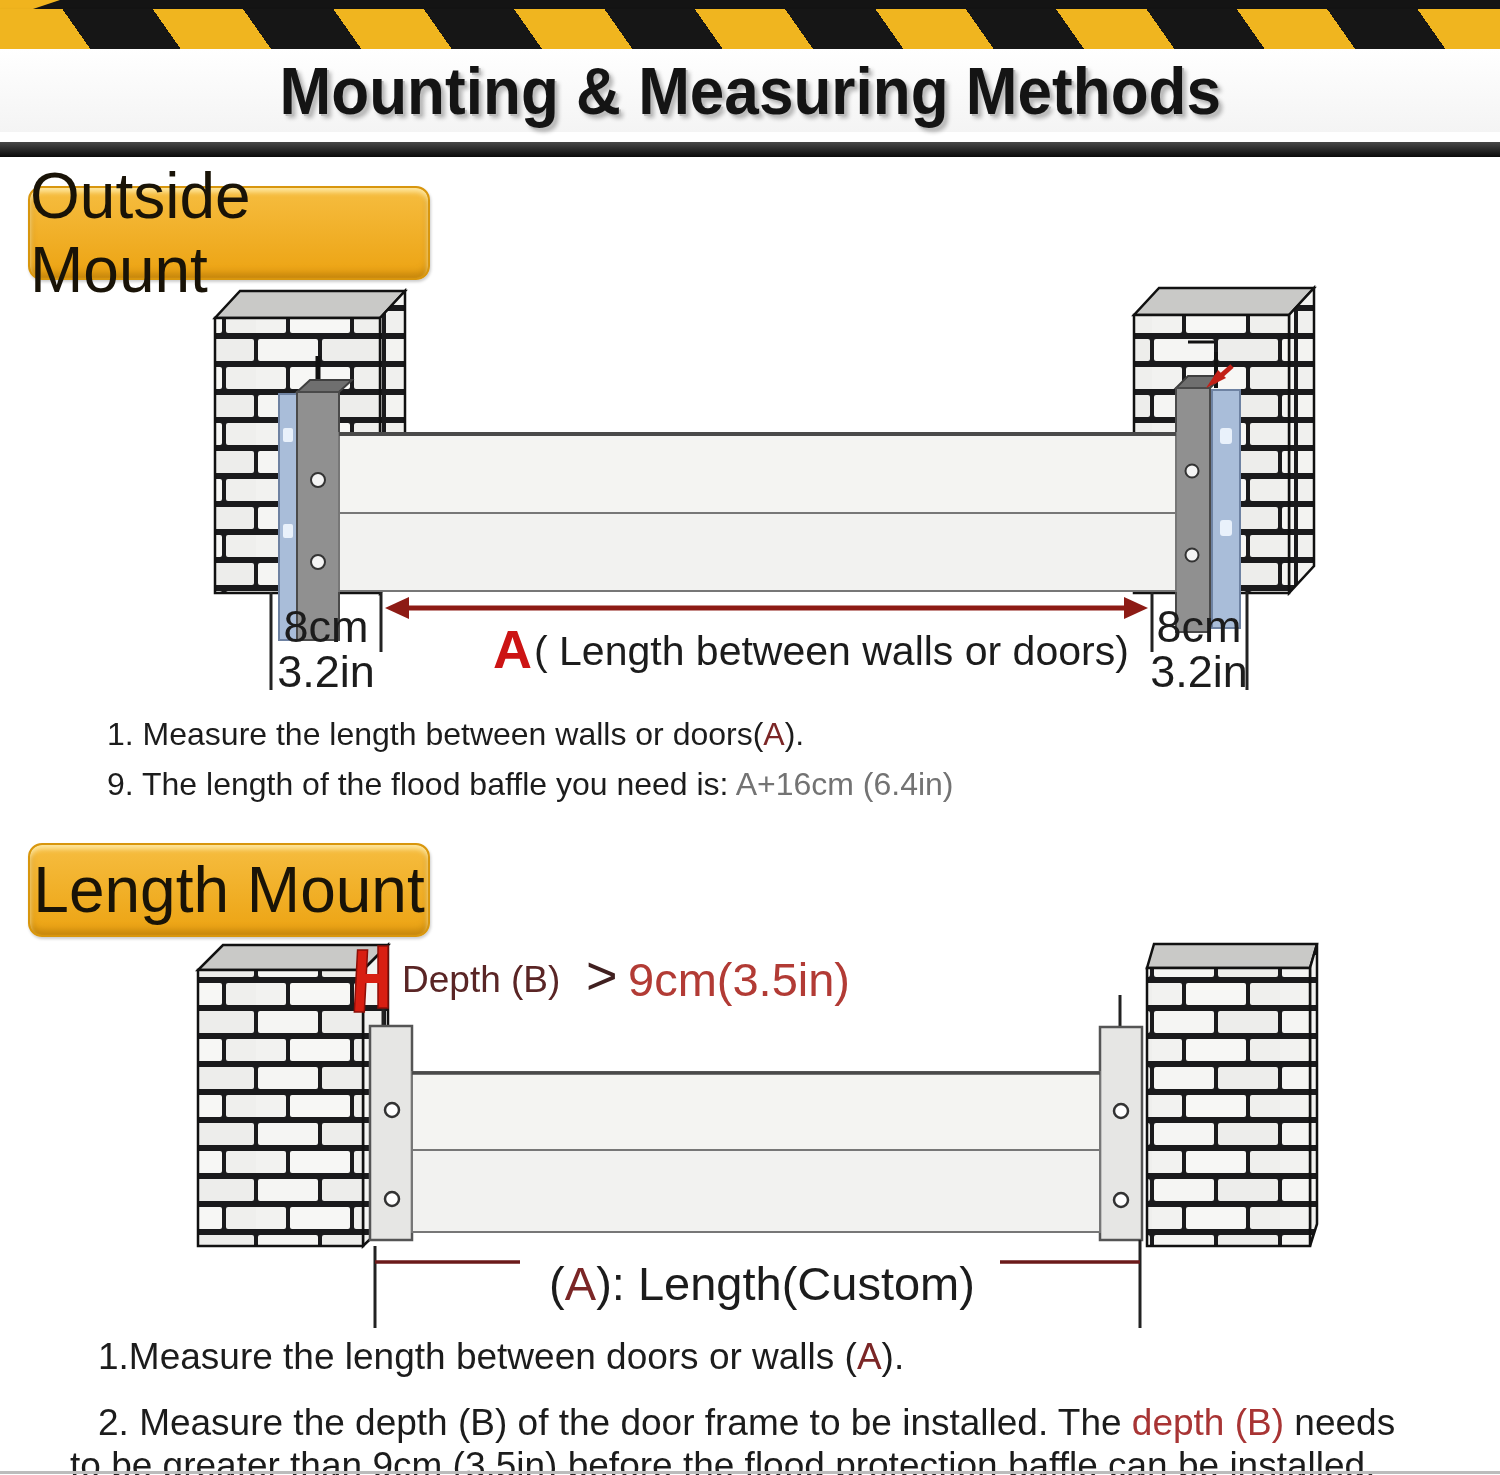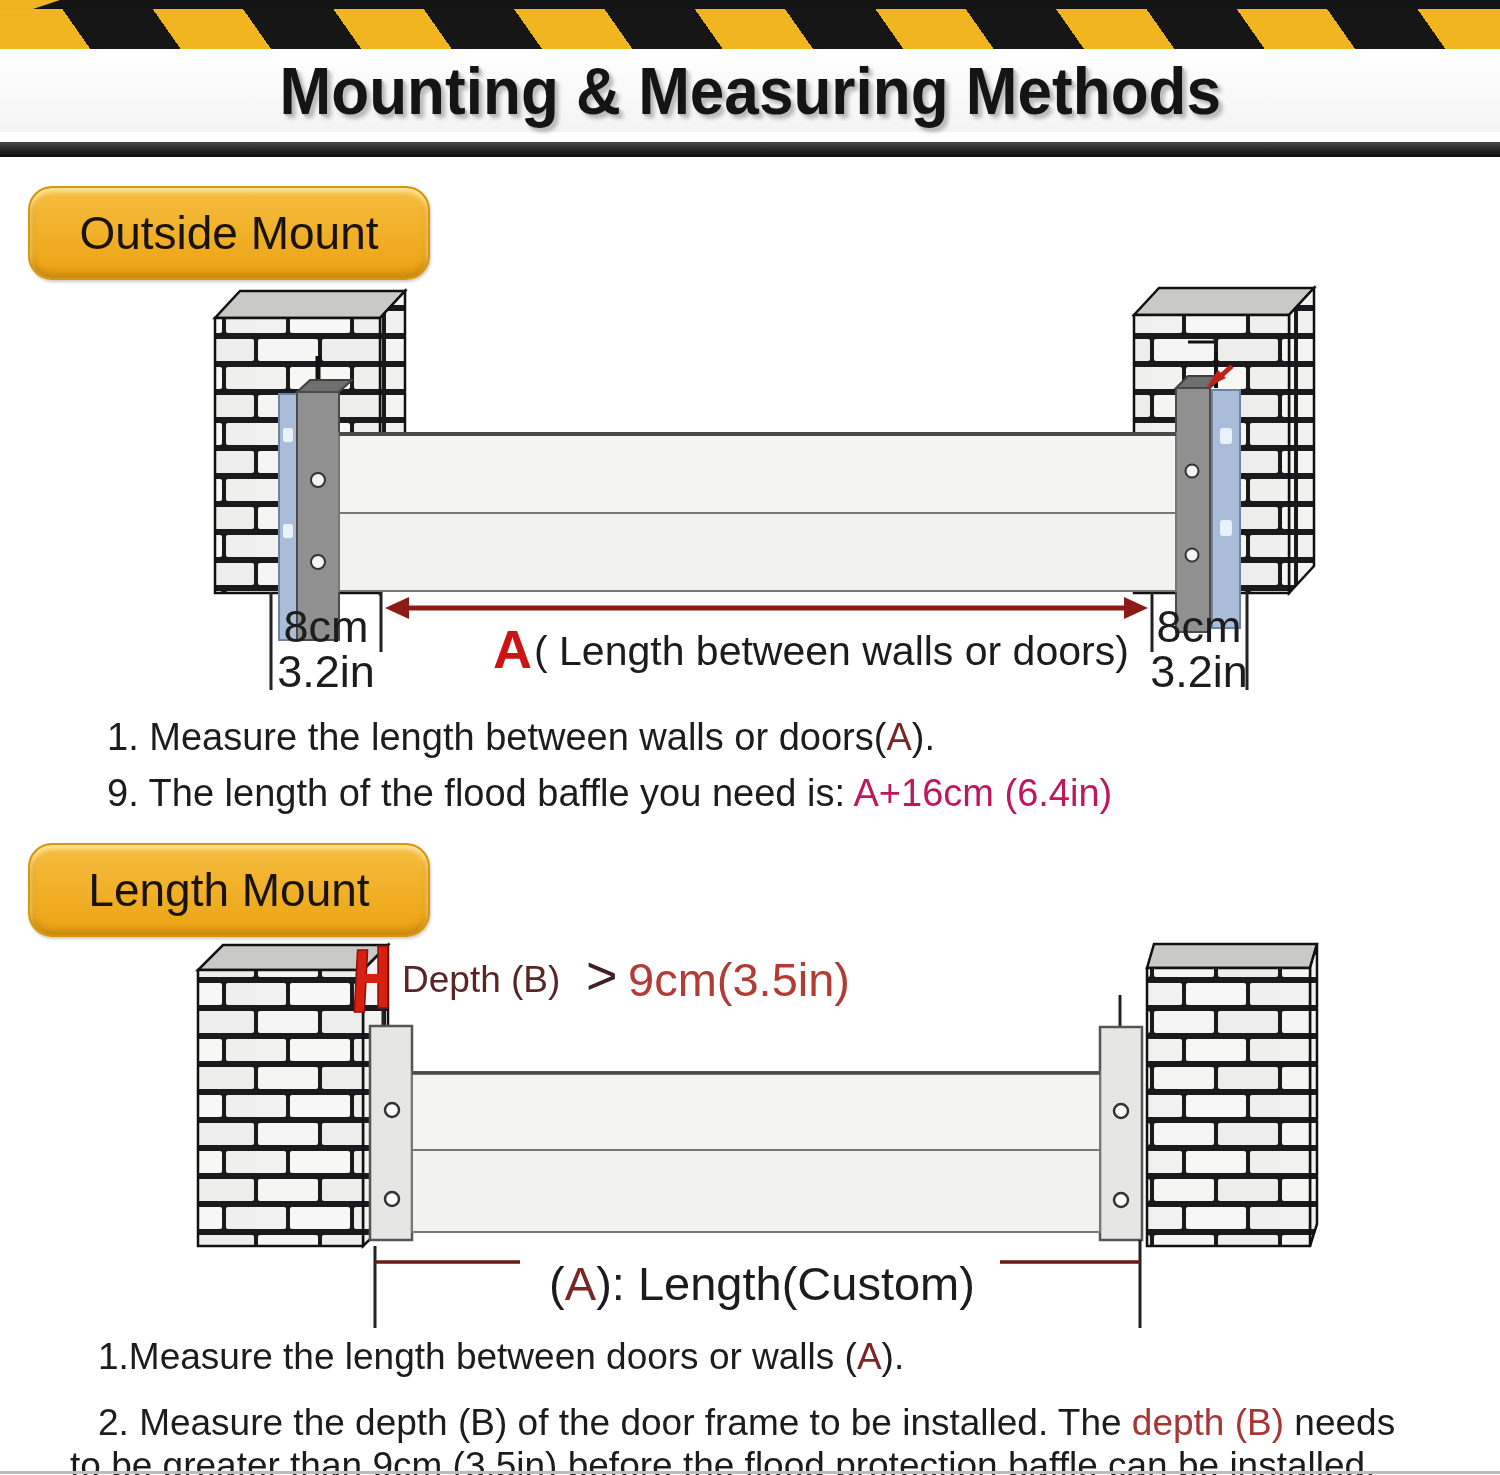--- a/index.html
+++ b/index.html
@@ -14,35 +14,35 @@
      box-shadow:0 2px 3px rgba(0,0,0,.35);}
   .titleband{position:absolute;left:0;top:49px;width:1500px;height:83px;
      background:linear-gradient(#ffffff,#f4f4f4);display:flex;align-items:center;justify-content:center;}
   .title{font-size:64px;font-weight:700;color:#141414;letter-spacing:0px;
      transform:scaleX(.97) scaleY(1.05);
      text-shadow:2px 2px 0 #bdbdbd,4px 4px 4px rgba(0,0,0,.28);}
   .darkstrip{position:absolute;left:0;top:142px;width:1500px;height:15px;
      background:linear-gradient(#484848,#0a0a0a);}
   
   .badge{position:absolute;left:28px;width:398px;display:flex;align-items:center;justify-content:center;
-     background:linear-gradient(#f6bd40,#eca312);border:2px solid #d8960d;border-radius:24px;
+     background:linear-gradient(#f6bd40,#eca312);border:2px solid #d8960d;border-radius:14px;
      box-shadow:inset 0 4px 5px rgba(255,235,170,.9),inset 0 -5px 7px rgba(125,80,0,.35),1px 2px 3px rgba(0,0,0,.2);
-     font-size:46px;color:#191307;}
+     font-size:64px;color:#191307;}
   #badge-outside{top:186px;height:90px;}
   #badge-inside{top:843px;height:90px;}
   
   .steps{position:absolute;color:#1c1c1c;}
-  #steps-outside{left:107px;top:716px;font-size:38px;}
+  #steps-outside{left:107px;top:716px;font-size:32px;}
   #steps-outside .line{margin-bottom:13px;white-space:nowrap;}
   #steps-inside{left:70px;top:1336px;font-size:37px;}
   #steps-inside .line{white-space:nowrap;}
   #steps-inside .l1{padding-left:28px;margin-bottom:24px;}
   #steps-inside .l2{padding-left:28px;margin-bottom:1px;}
   .red-a{color:#7b2626;}
-  .red-hl{color:#be185d;}
+  .red-hl{color:#737373;}
   .red-hl2{color:#a83434;}
   svg{position:absolute;left:0;top:0;}
   .bottomline{position:absolute;left:0;top:1471px;width:1500px;height:3px;background:#bcbcbc;}
 </style>
 </head>
 <body>
 
 <div id="stage">
 
   <div class="topbar">

